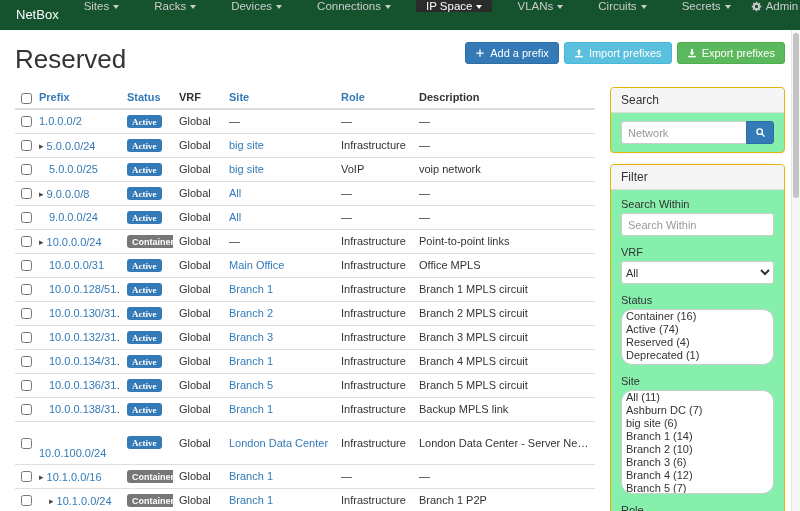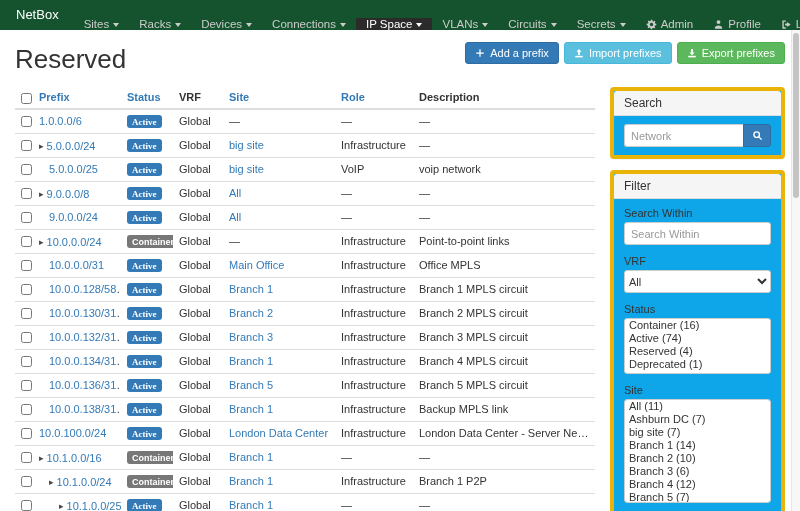--- a/index.html
+++ b/index.html
@@ -1,21 +1,21 @@
 <!DOCTYPE html>
 <html><head>
 <meta charset="utf-8">
 <style>
 *{box-sizing:border-box;margin:0;padding:0;}
 body{width:800px;height:511px;overflow:hidden;font-family:"Liberation Sans","DejaVu Sans",sans-serif;background:#fff;color:#333;font-size:12px;}
 .viewport{position:relative;width:800px;height:511px;overflow:hidden;background:#fff;}
 
 .navbar{height:30px;background:#14532d;display:flex;align-items:stretch;padding-right:8px;}
 .brand{color:#fff;font-size:13px;line-height:30px;padding:0 15px 0 16px;cursor:pointer;}
-.main-menu,.user-menu{display:flex;align-items:flex-end;}
+.main-menu,.user-menu{display:flex;align-items:flex-start;gap:15px;}
 .user-menu{margin-left:auto;}
 .nav-item{display:flex;align-items:center;gap:4px;color:#ccc;font-size:11.5px;padding:0 10px;cursor:pointer;white-space:nowrap;}
 .nav-item.active{background:#2b2b2b;color:#fff;}
 .caret{display:inline-block;width:0;height:0;border-left:3.5px solid transparent;border-right:3.5px solid transparent;border-top:4px solid currentColor;margin-top:1px;}
 .icon{display:inline-flex;align-items:center;}
 .nav-item .icon svg{width:11px;height:11px;}
 
 .page{padding:8px 15px 0;}
 .header-row{display:flex;justify-content:space-between;align-items:flex-start;}
 h1{font-size:26px;font-weight:500;color:#333;margin:6px 0 12px;}
@@ -35,35 +35,35 @@
 tbody tr:first-child td{border-top:none;}
 a{color:#337ab7;text-decoration:none;}
 input[type=checkbox]{width:11px;height:11px;vertical-align:middle;cursor:pointer;}
 .prefix-wrap{display:inline-flex;align-items:center;}
 .tree-arrow{color:#444;font-size:9px;margin-right:3px;}
 .label{display:inline-block;padding:2px 5px 1px;border-radius:3px;color:#fff;font-size:9px;font-weight:bold;line-height:10px;}
 .label.active{background:#337ab7;font-family:Liberation Serif, serif;}
 .label.container{background:#777;}
 
 .sidebar{width:175px;flex:none;display:flex;flex-direction:column;gap:11px;font-size:11px;}
-.panel{border:4px solid #eab308;border-radius:4px;background:#0ea5e9;box-shadow:0 1px 1px rgba(0,0,0,.05);}
+.panel{border:1px solid #eab308;border-radius:4px;background:#86efac;box-shadow:0 1px 1px rgba(0,0,0,.05);}
 .panel-header{background:#f5f5f5;border-bottom:1px solid #ddd;border-radius:3px 3px 0 0;padding:5px 10px;font-size:12px;color:#333;}
 .panel-body{padding:8px 10px;}
 .filter-body{padding-bottom:2px;}
 .input-group{display:flex;}
 .input-group input{flex:1;min-width:0;height:23px;border:1px solid #ccc;border-right:none;border-radius:3px 0 0 3px;padding:2px 6px;font-size:11px;font-family:inherit;color:#333;}
 .input-group input::placeholder{color:#999;}
 .input-group button{width:28px;height:23px;border:1px solid #2e6da4;background:#337ab7;color:#fff;border-radius:0 3px 3px 0;display:flex;align-items:center;justify-content:center;cursor:pointer;}
 .input-group button svg{width:11px;height:11px;}
 .field{margin-bottom:10px;}
 .field label{display:block;margin-bottom:3px;color:#333;font-size:11px;font-weight:400;}
 .text-input{width:100%;height:23px;border:1px solid #ccc;border-radius:3px;padding:2px 6px;font-size:11px;font-family:inherit;color:#333;}
 .text-input::placeholder{color:#999;}
 .field select{width:100%;height:23px;border:1px solid #ccc;border-radius:3px;font-size:11px;font-family:inherit;background:#fff;color:#333;}
-.listbox{border:1px solid #ccc;border-radius:3px;overflow-y:scroll;background:#fff;}
+.listbox{border:1px solid #ccc;border-radius:11px;overflow-y:scroll;background:#fff;}
 .listbox .opt{font-size:11px;line-height:13px;padding:0 4px;white-space:nowrap;color:#333;cursor:default;}
 .listbox::-webkit-scrollbar{width:9px;}
 .listbox::-webkit-scrollbar-track{background:#f7f7f7;border-left:1px solid #e8e8e8;}
 .listbox::-webkit-scrollbar-thumb{background:#c6c6c6;border-radius:5px;border:2px solid #f7f7f7;}
 [data-name="status-filter"]{height:56px;}
 [data-name="site-filter"]{height:104px;}
 
 .page-scrollbar{position:absolute;top:30px;right:0;bottom:0;width:9px;background:#f7f7f7;border-left:1px solid #e6e6e6;}
 .page-scrollbar .thumb{position:absolute;top:3px;left:1px;width:6px;height:165px;background:#c4c4c4;border-radius:3px;}
 </style>
@@ -191,21 +191,21 @@
                 <th data-name="column-header-vrf">VRF</th>
                 <th class="sortable" data-name="column-header-site">Site</th>
                 <th class="sortable" data-name="column-header-role">Role</th>
                 <th data-name="column-header-description">Description</th>
               </tr>
             </thead>
           <tbody data-name="table-body">
               <tr data-name="table-row">
                 <td data-name="row-select-cell"><input data-name="row-checkbox" type="checkbox" style=""></td>
                 <td data-name="prefix-cell"><span class="prefix-wrap" data-name="prefix-cell-content" style="padding-left: 0px;">
-                    <a data-name="prefix-link" href="#">1.0.0.0/6</a>
+                    <a data-name="prefix-link" href="#">1.0.0.0/2</a>
                   </span></td>
                 <td data-name="status-cell"><span class="label active" data-name="status-badge">Active</span></td>
                 <td data-name="vrf-cell">Global</td>
                 <td data-name="site-cell">—</td>
                 <td data-name="role-cell">—</td>
                 <td data-name="description-cell">—</td>
               </tr>
               <tr data-name="table-row">
                 <td data-name="row-select-cell"><input data-name="row-checkbox" type="checkbox" style=""></td>
                 <td data-name="prefix-cell"><span class="prefix-wrap" data-name="prefix-cell-content" style="padding-left: 0px;">
@@ -271,21 +271,21 @@
                   </span></td>
                 <td data-name="status-cell"><span class="label active" data-name="status-badge">Active</span></td>
                 <td data-name="vrf-cell">Global</td>
                 <td data-name="site-cell"><a data-name="site-link" href="#">Main Office</a></td>
                 <td data-name="role-cell">Infrastructure</td>
                 <td data-name="description-cell">Office MPLS</td>
               </tr>
               <tr data-name="table-row">
                 <td data-name="row-select-cell"><input data-name="row-checkbox" type="checkbox" style=""></td>
                 <td data-name="prefix-cell"><span class="prefix-wrap" data-name="prefix-cell-content" style="padding-left: 10px;">
-                    <a data-name="prefix-link" href="#">10.0.0.128/58</a>
+                    <a data-name="prefix-link" href="#">10.0.0.128/51</a>
                   </span></td>
                 <td data-name="status-cell"><span class="label active" data-name="status-badge">Active</span></td>
                 <td data-name="vrf-cell">Global</td>
                 <td data-name="site-cell"><a data-name="site-link" href="#">Branch 1</a></td>
                 <td data-name="role-cell">Infrastructure</td>
                 <td data-name="description-cell">Branch 1 MPLS circuit</td>
               </tr>
               <tr data-name="table-row">
                 <td data-name="row-select-cell"><input data-name="row-checkbox" type="checkbox" style=""></td>
                 <td data-name="prefix-cell"><span class="prefix-wrap" data-name="prefix-cell-content" style="padding-left: 10px;">
@@ -336,21 +336,21 @@
                     <a data-name="prefix-link" href="#">10.0.0.138/31</a>
                   </span></td>
                 <td data-name="status-cell"><span class="label active" data-name="status-badge">Active</span></td>
                 <td data-name="vrf-cell">Global</td>
                 <td data-name="site-cell"><a data-name="site-link" href="#">Branch 1</a></td>
                 <td data-name="role-cell">Infrastructure</td>
                 <td data-name="description-cell">Backup MPLS link</td>
               </tr>
               <tr data-name="table-row">
                 <td data-name="row-select-cell"><input data-name="row-checkbox" type="checkbox" style=""></td>
-                <td data-name="prefix-cell"><span class="prefix-wrap" data-name="prefix-cell-content" style="padding-left: 0px;">
+                <td data-name="prefix-cell"><span class="prefix-wrap" data-name="prefix-cell-content" style="padding-left: 0px; margin-top: 20px;">
                     <a data-name="prefix-link" href="#">10.0.100.0/24</a>
                   </span></td>
                 <td data-name="status-cell"><span class="label active" data-name="status-badge">Active</span></td>
                 <td data-name="vrf-cell">Global</td>
                 <td data-name="site-cell"><a data-name="site-link" href="#">London Data Center</a></td>
                 <td data-name="role-cell">Infrastructure</td>
                 <td data-name="description-cell">London Data Center - Server Network</td>
               </tr>
               <tr data-name="table-row">
                 <td data-name="row-select-cell"><input data-name="row-checkbox" type="checkbox" style=""></td>
@@ -422,21 +422,21 @@
                   <div class="opt" data-name="filter-option">Active (74)</div>
                   <div class="opt" data-name="filter-option">Reserved (4)</div>
                   <div class="opt" data-name="filter-option">Deprecated (1)</div>
                 </div>
               </div>
               <div class="field" data-name="filter-field-site">
                 <label data-name="filter-label-site">Site</label>
                 <div class="listbox" data-name="site-filter">
                   <div class="opt" data-name="filter-option">All (11)</div>
                   <div class="opt" data-name="filter-option">Ashburn DC (7)</div>
-                  <div class="opt" data-name="filter-option">big site (7)</div>
+                  <div class="opt" data-name="filter-option">big site (6)</div>
                   <div class="opt" data-name="filter-option">Branch 1 (14)</div>
                   <div class="opt" data-name="filter-option">Branch 2 (10)</div>
                   <div class="opt" data-name="filter-option">Branch 3 (6)</div>
                   <div class="opt" data-name="filter-option">Branch 4 (12)</div>
                   <div class="opt" data-name="filter-option">Branch 5 (7)</div>
                 </div>
               </div>
               <div class="field" data-name="filter-field-role">
                 <label data-name="filter-label-role">Role</label>
               </div>

